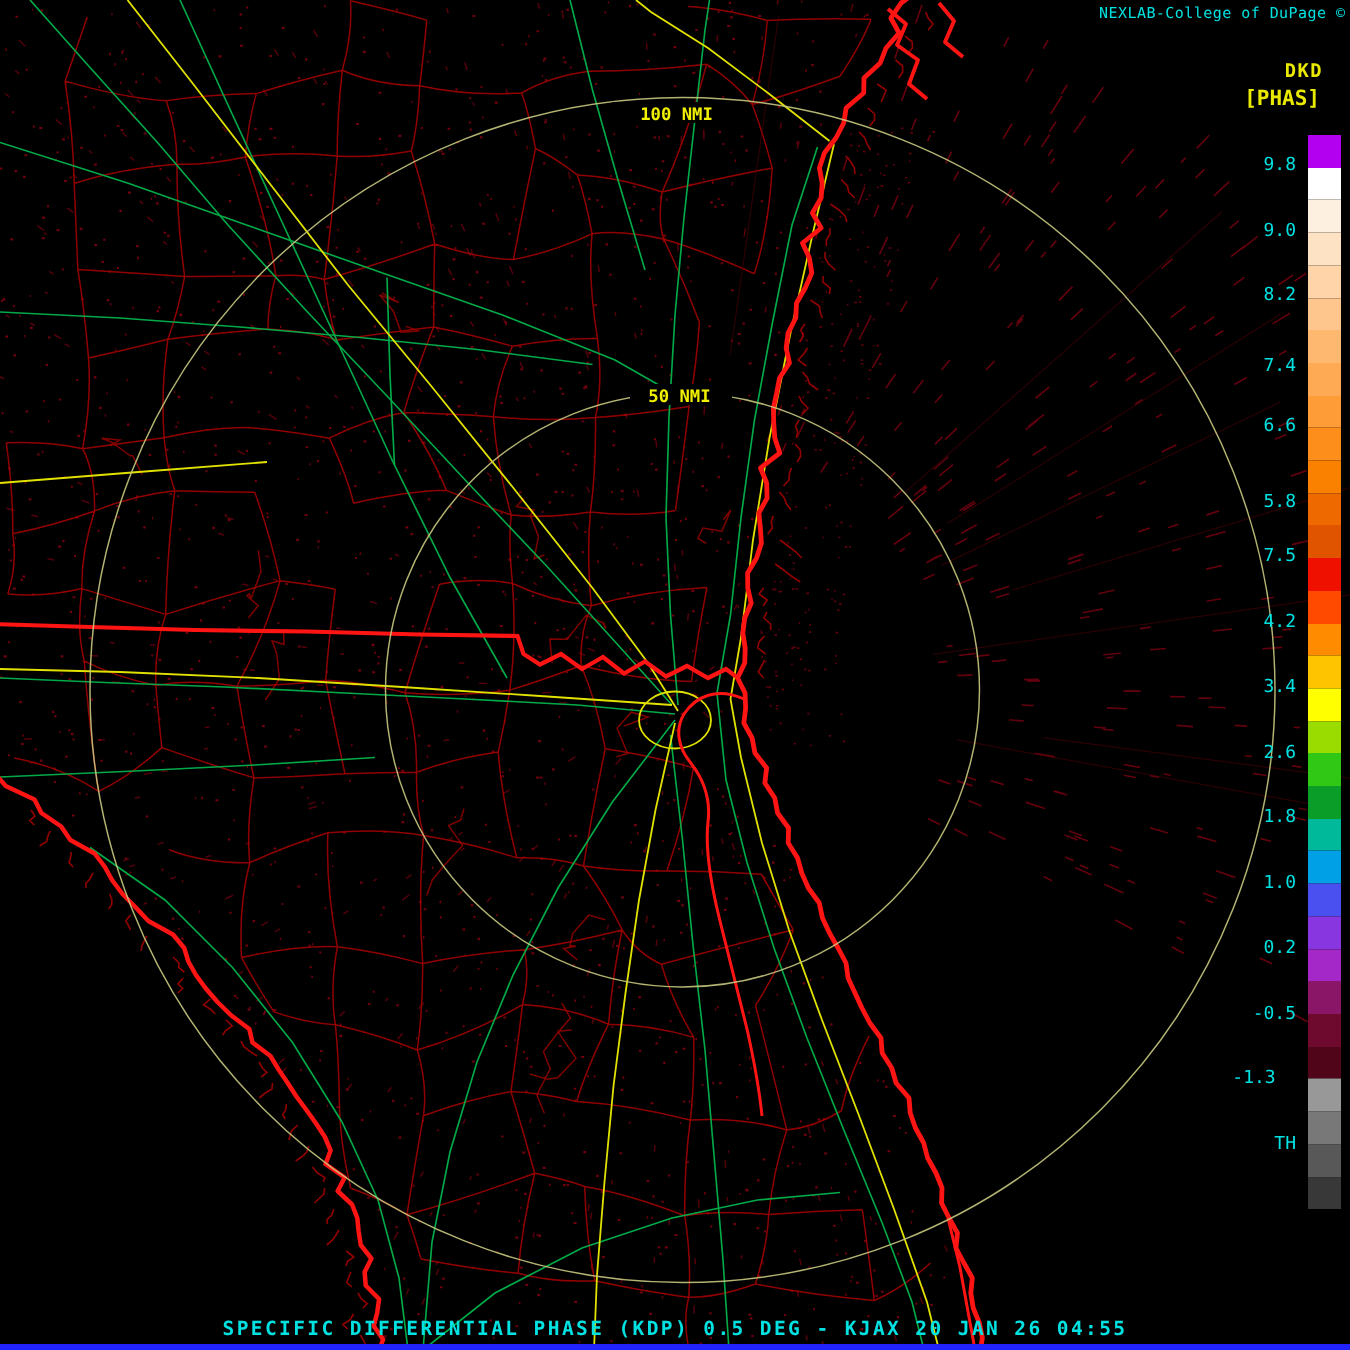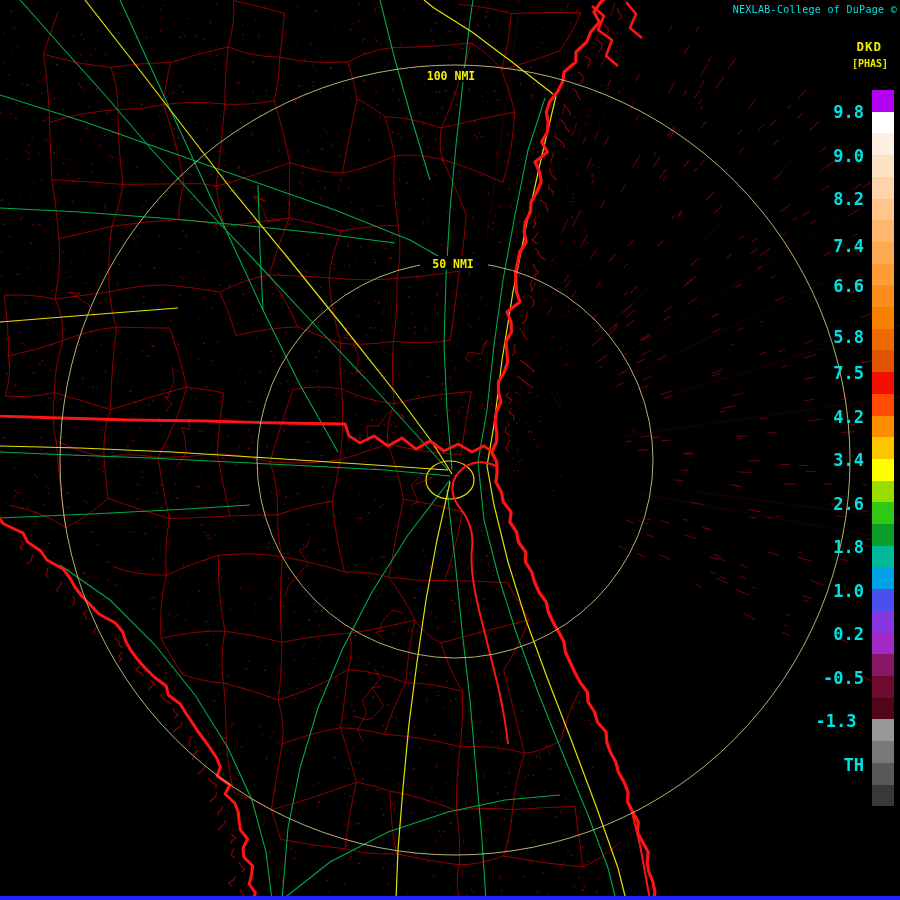--- a/index.html
+++ b/index.html
@@ -1,25 +1,25 @@
 <!DOCTYPE html>
 <html style="--cyan: #00E2E2; --yellow: #EAEA00; --lineblue: #2222FF;"><head>
 <meta charset="utf-8">
 <style>
   html,body{margin:0;padding:0;background:#000;}
   body{width:900px;height:900px;overflow:hidden;font-family:"DejaVu Sans Mono","Liberation Mono",monospace;}
   .stage{position:relative;width:900px;height:900px;background:#000;}
   #map{position:absolute;left:0;top:0;}
   .attribution{position:absolute;top:4px;right:3px;color:var(--cyan,#00E2E2);font-size:10px;letter-spacing:.3px;}
   .product-code{position:absolute;top:39px;right:18px;color:var(--yellow,#EAEA00);font-size:12.5px;font-weight:bold;letter-spacing:1px;}
-  .product-unit{position:absolute;top:58px;right:12px;color:var(--yellow,#EAEA00);font-size:10px;font-weight:bold;}
+  .product-unit{position:absolute;top:58px;right:20px;color:var(--yellow,#EAEA00);font-size:14px;font-weight:bold;}
   .colorbar-strip{position:absolute;left:872px;top:90px;width:22px;height:716px;display:flex;flex-direction:column;}
   .colorbar-strip .seg{flex:1 1 auto;}
   .ticks{position:absolute;inset:0;pointer-events:none;}
-  .tick{position:absolute;right:36px;width:56px;text-align:right;color:var(--cyan,#00E2E2);font-size:17px;font-weight:bold;}
+  .tick{position:absolute;right:36px;width:56px;text-align:right;color:var(--cyan,#00E2E2);font-size:12px;font-weight:normal;}
   .caption{position:absolute;bottom:6px;left:0;width:100%;text-align:center;color:var(--cyan,#00E2E2);font-size:13px;font-weight:bold;letter-spacing:1.6px;white-space:pre;}
   .bottom-line{position:absolute;left:0;bottom:0;width:100%;height:4px;background:var(--lineblue,#2222FF);}
   .svgtext{font-family:"DejaVu Sans Mono",monospace;font-weight:bold;}
 </style>
 </head>
 <body>
 
 <div class="stage">
 
   <svg id="map" width="900" height="900" viewBox="0 0 900 900">
@@ -137,14 +137,15 @@
       <div class="tick" style="top: 406.7px;">4.2</div>
       <div class="tick" style="top: 450.2px;">3.4</div>
       <div class="tick" style="top: 493.8px;">2.6</div>
       <div class="tick" style="top: 537.3px; text-align: right;">1.8</div>
       <div class="tick" style="top: 580.8px;">1.0</div>
       <div class="tick" style="top: 624.4px;">0.2</div>
       <div class="tick" style="top: 667.9px;">-0.5</div>
       <div class="tick" style="top: 711.4px; text-align: center;">-1.3</div>
       <div class="tick" style="top: 755px;">TH</div>
     </div>
+  <div class="caption">SPECIFIC DIFFERENTIAL PHASE (KDP) 0.5 DEG - KJAX 20 JAN 26 04:55</div>
   <div class="bottom-line"></div>
 </div>
 
 </body></html>

